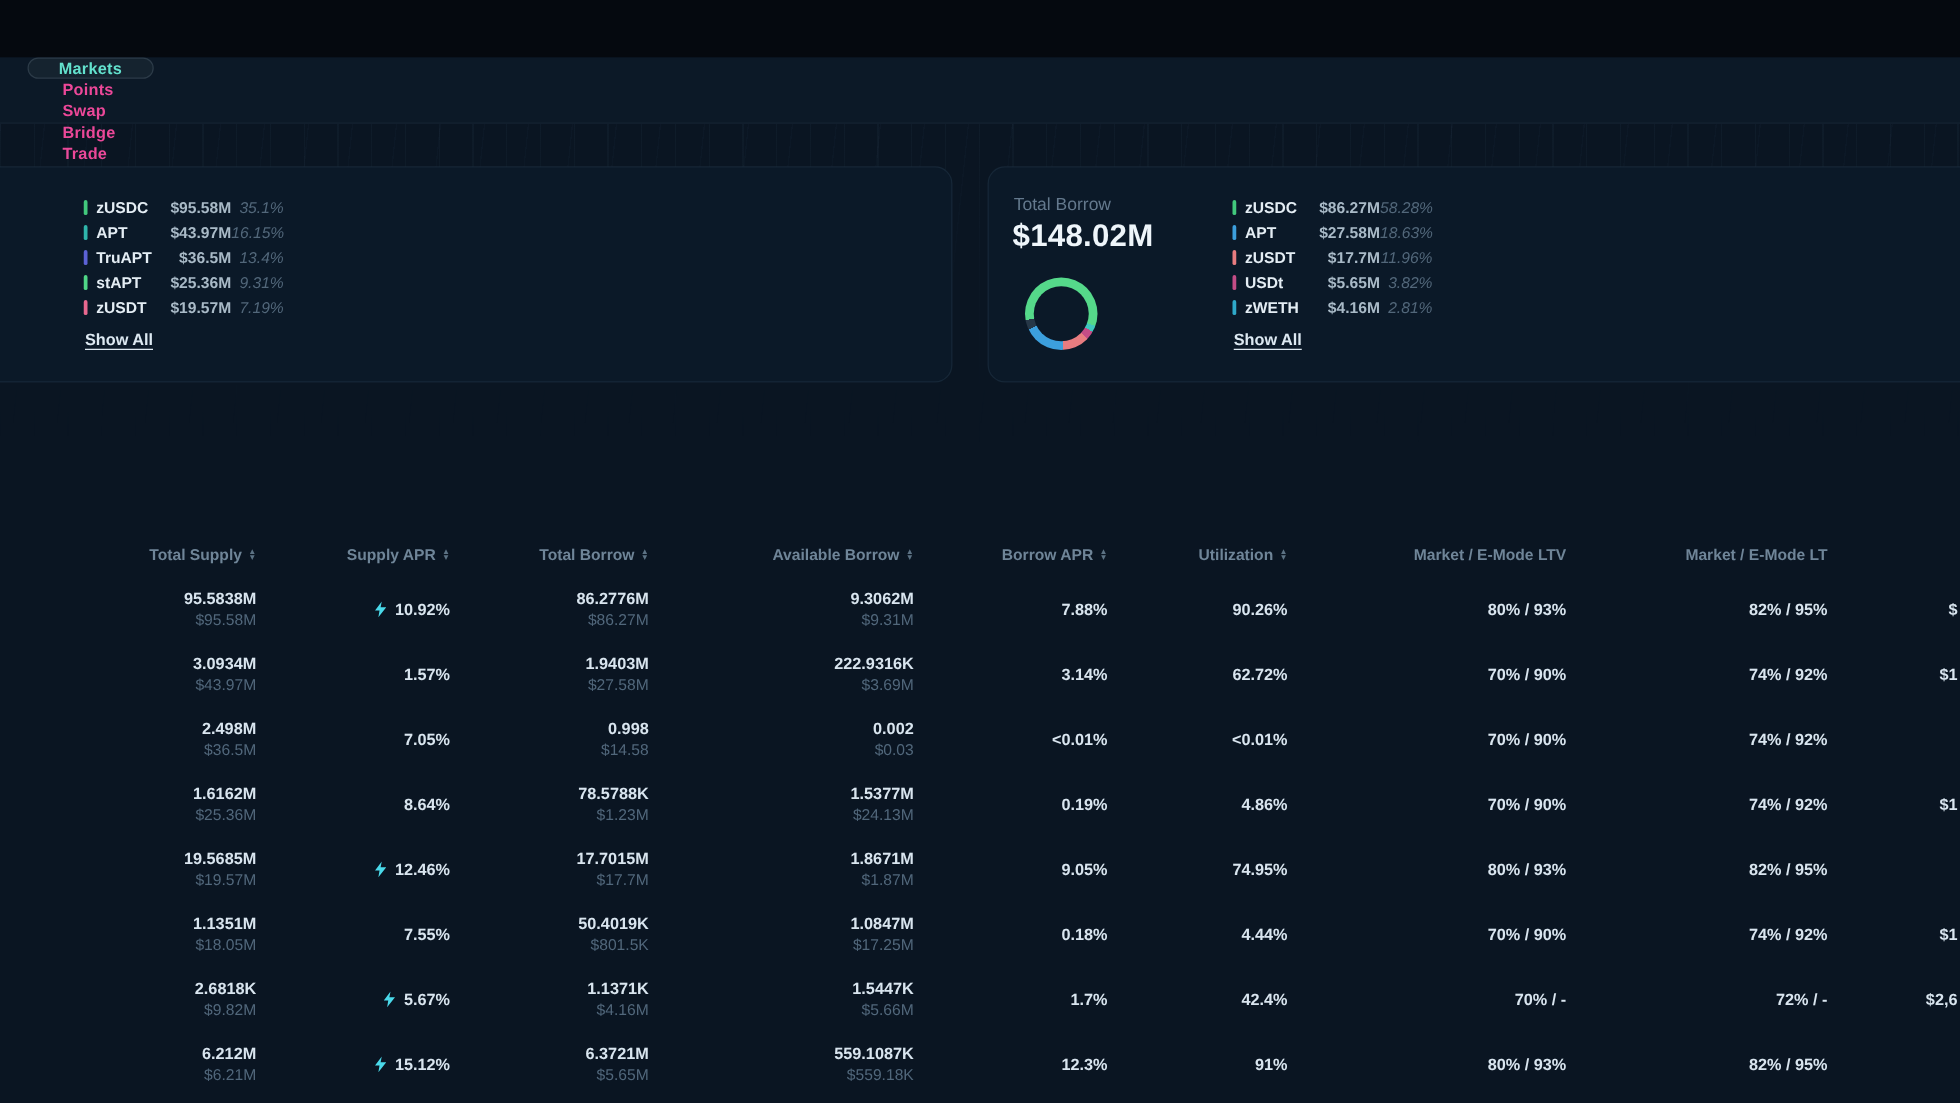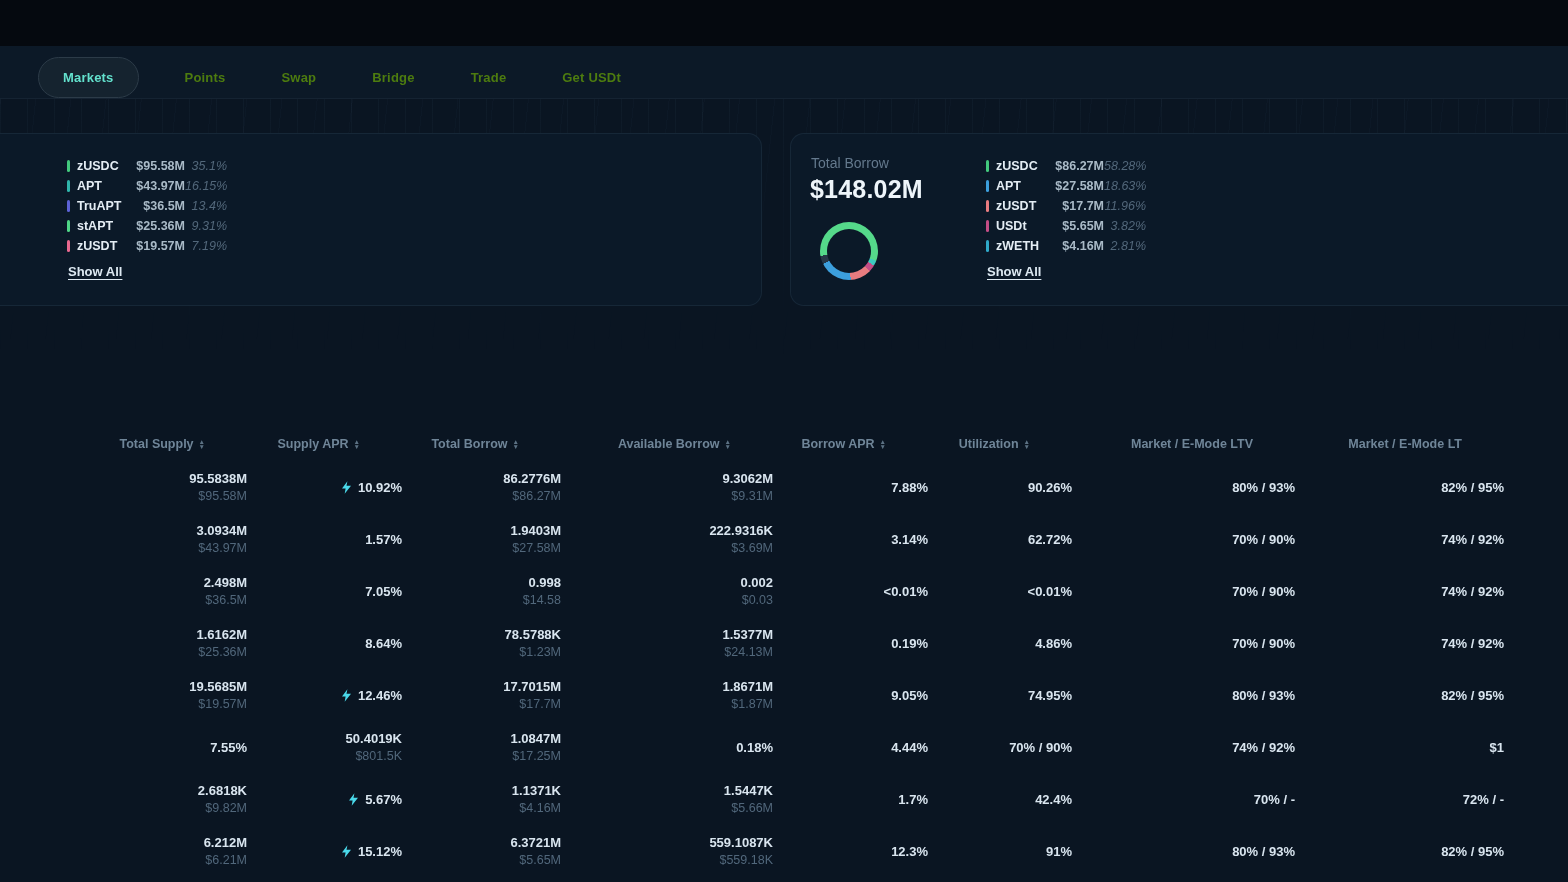--- a/index.html
+++ b/index.html
@@ -7,24 +7,24 @@
   body {
     position:relative;
     background:#0a1522;
     font-family:"Liberation Sans", sans-serif;
     -webkit-font-smoothing:antialiased;
   }
   .topbar { position:absolute; top:0; left:0; width:100%; height:46px; background:#05090f; }
   .navbar {
     position:absolute; top:46px; left:0; width:100%; height:53px;
     background:#0c1927; border-bottom:1px solid rgba(140,170,200,0.07);
-    display:flex; align-items:flex-end; padding-left:38px;
+    display:flex; align-items:flex-start; padding-left:22px;flex-direction:column;
   }
   .nav-item {
-    color:#4d7c0f; font-size:13px; font-weight:600; letter-spacing:.2px;
+    color:#ec4899; font-size:13px; font-weight:600; letter-spacing:.2px;
     height:41px; display:flex; align-items:center; padding:0 27px;
     border:1px solid transparent; border-radius:22px; cursor:pointer; white-space:nowrap;
   }
   .nav-item.active { background:#15232f; border-color:#2c3b48; color:#63e1cd; padding:0 24px; margin-right:18px; }
 
   .rays {
     position:absolute; top:99px; left:0; width:100%; height:332px; pointer-events:none;
     background:
       repeating-linear-gradient(90deg, rgba(130,170,210,0.05) 0 1px, transparent 1px 27px),
       repeating-linear-gradient(96deg, rgba(130,170,210,0.03) 0 1px, transparent 1px 35px);
@@ -55,21 +55,21 @@
     position:absolute; left:196px; top:130px; color:#dde9f2; font-size:13px; font-weight:600;
     text-decoration:underline; text-underline-offset:3px; cursor:pointer;
   }
 
   .market-table { position:absolute; top:427px; left:0; width:1566px; }
   .thead, .trow { display:grid; grid-template-columns:205px 155px 159px 212px 155px 144px 223px 209px 104px; }
   .thead { height:34px; align-items:center; }
   .th { display:flex; justify-content:flex-end; align-items:center; gap:5px; color:#6f8598; font-size:12.5px; font-weight:600; cursor:pointer; }
   .th.nosort { cursor:default; }
   .sort-icon { display:flex; flex-direction:column; line-height:5px; font-size:6.5px; color:#5c7284; letter-spacing:0; }
-  .trow { height:52px; cursor:pointer;padding-left:42px; }
+  .trow { height:52px; cursor:pointer; }
   .cell { display:flex; flex-direction:column; justify-content:center; align-items:flex-end; }
   .cell .main { color:#d9e5ef; font-size:13px; font-weight:700; line-height:19px; }
   .cell .sub  { color:#51677b; font-size:12.5px; font-weight:500; line-height:17px; }
   .apr-line { display:flex; align-items:center; gap:7px; }
   .bolt { width:9px; height:13px; display:none; }
   .has-boost .bolt { display:block; }
 </style>
 </head>
 <body>
 
@@ -402,20 +402,24 @@
     </div>
     <div class="cell">
       <span class="main">82% / 95%</span>
     </div>
     <div class="cell">
       <span class="main"></span>
     </div>
   </div>
       <div class="trow">
     <div class="cell">
+      <span class="main">1.1351M</span>
+      <span class="sub">$18.05M</span>
+    </div>
+    <div class="cell">
       <span class="apr-line">
 
         <span class="main">7.55%</span>
       </span>
     </div>
     <div class="cell">
       <span class="main">50.4019K</span>
       <span class="sub">$801.5K</span>
     </div>
     <div class="cell">

